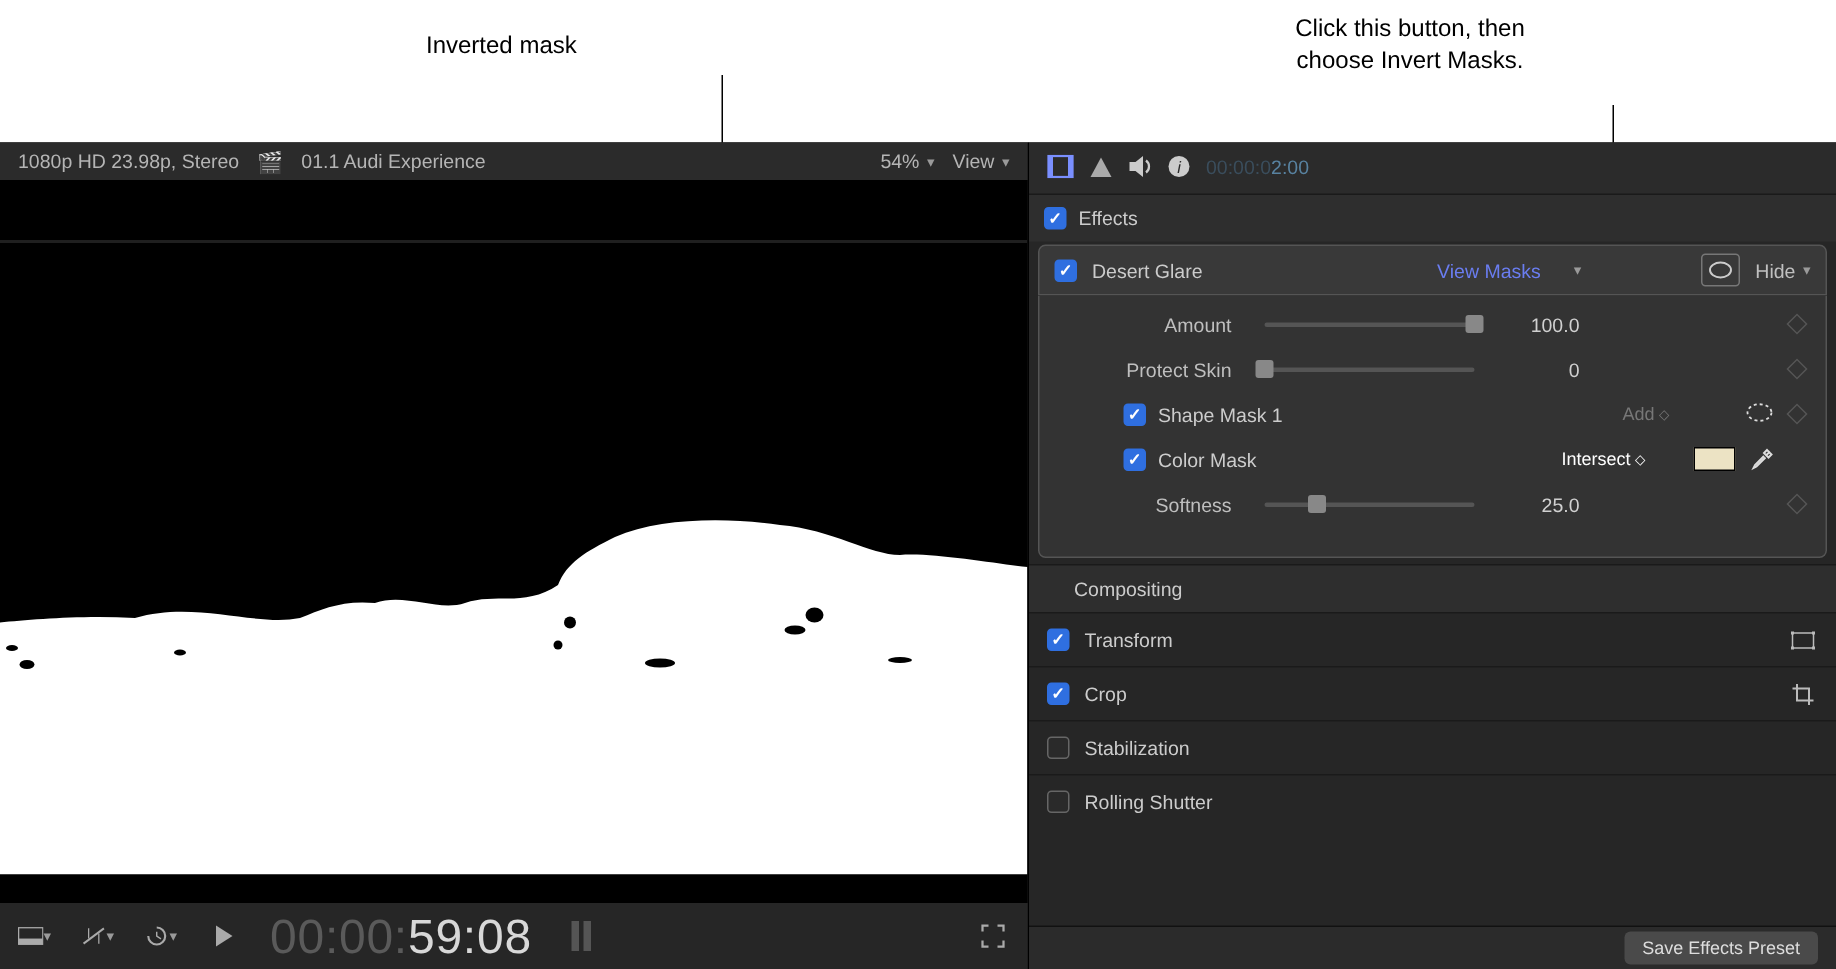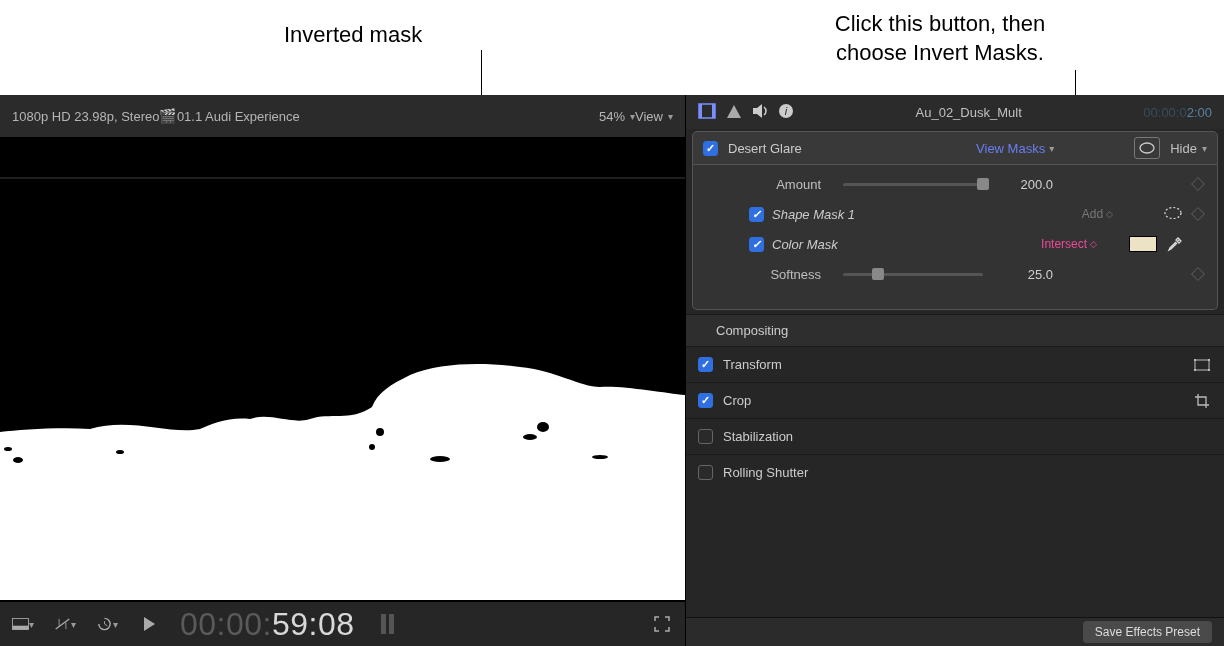--- a/index.html
+++ b/index.html
@@ -1,28 +1,28 @@
 <!DOCTYPE html>
 <html><head>
 <meta charset="utf-8">
 <style>
   * { box-sizing: border-box; margin: 0; padding: 0; font-family: -apple-system, "Helvetica Neue", Arial, sans-serif; }
   body { background: #fff; width: 1224px; height: 646px; position: relative; overflow: hidden; }
 
-  .annotations { position: absolute; top: 0; left: 0; right: 0; height: 95px; color: #000; font-size: 22px; }
+  .annotations { position: absolute; top: 0; left: 0; right: 0; height: 95px; color: #000; font-size: 16px; }
   .anno-left { position: absolute; top: 22px; left: 284px; }
   .anno-right { position: absolute; top: 10px; left: 780px; text-align: center; width: 320px; line-height: 1.3; }
   .callout-line { position: absolute; background: #000; width: 1px; }
   .callout-line.left { left: 481px; top: 50px; height: 185px; }
   .callout-line.right { left: 1075px; top: 70px; height: 113px; }
 
   .app { position: absolute; top: 95px; left: 0; right: 0; bottom: 0; display: flex; background: #1f1f1f; }
 
   .viewer-pane { width: 685px; background: #1f1f1f; display: flex; flex-direction: column; position: relative; }
-  .viewer-header { height: 42px; background: #2b2b2b; display: flex; align-items: center; padding: 0 12px; gap: 0; color: #b5b5b5; font-size: 13px; }
+  .viewer-header { height: 25px; background: #2b2b2b; display: flex; align-items: center; padding: 0 12px; gap: 12px; color: #b5b5b5; font-size: 13px; }
   .spacer { flex: 1; }
   .vh-drop { display: inline-flex; align-items: center; gap: 5px; cursor: pointer; }
   .chev { font-size: 10px; color: #9a9a9a; }
 
   .viewer-body { flex: 1; background: #000; position: relative; overflow: hidden; }
   .mask-vis { position: absolute; inset: 0; }
 
   .viewer-footer { height: 44px; background: #262626; display: flex; align-items: center; padding: 0 12px; gap: 20px; color: #aaa; font-size: 14px; }
   .tc-big { font-family: "Helvetica Neue", Arial, sans-serif; font-weight: 200; font-size: 32px; color: #a9a9a9; letter-spacing: 0.5px; }
   .tc-big .dim { color: #5a5a5a; }
@@ -49,27 +49,27 @@
   .cbx.checked { background: #2f6fe0; border-color: #2f6fe0; }
   .cbx.checked::after { content: "✓"; color: #fff; font-size: 11px; font-weight: bold; }
 
   .param-row { height: 30px; display: flex; align-items: center; padding: 0 10px 0 20px; gap: 10px; }
   .param-label { width: 120px; color: #bfbfbf; text-align: right; padding-right: 12px; }
   .slider-track { width: 140px; height: 3px; background: #555; border-radius: 2px; position: relative; }
   .slider-thumb { position: absolute; top: -5px; width: 12px; height: 12px; background: #888; border-radius: 2px; transform: translateX(-50%); }
   .param-value { width: 60px; text-align: right; color: #d0d0d0; }
   .keyframe-diamond { width: 10px; height: 10px; transform: rotate(45deg); border: 1px solid #555; flex-shrink: 0; margin-left: auto; margin-right: 4px; }
 
-  .viewmasks { color: #6a7df0; cursor: pointer; display: inline-flex; align-items: center; gap: 4px; }
+  .viewmasks { color: #6a7df0; cursor: pointer; display: inline-flex; align-items: center; gap: 22px; }
   .maskbtn { width: 26px; height: 22px; border: 1px solid #777; border-radius: 3px; display: inline-flex; align-items: center; justify-content: center; cursor: pointer; }
   .maskbtn svg { display: block; }
   .hide-drop { color: #c0c0c0; display: inline-flex; align-items: center; gap: 5px; cursor: pointer; margin-left: auto; }
 
-  .subrow-cbx { display: flex; align-items: flex-end; gap: 8px; font-style: italic; }
-  .add-drop, .intersect-drop { color: #ec4899; display: inline-flex; align-items: center; gap: 3px; cursor: pointer; font-size: 12px; }
+  .subrow-cbx { display: flex; align-items: flex-end; gap: 8px; }
+  .add-drop, .intersect-drop { color: #ffffff; display: inline-flex; align-items: center; gap: 3px; cursor: pointer; font-size: 12px; }
   .add-drop { color: #777; text-align: right; }
   .swatch { width: 28px; height: 16px; background: #ece3c4; border: 1px solid #000; }
   .eyedrop { width: 16px; height: 16px; color: #ddd; }
 
   .simple-row { height: 36px; display: flex; align-items: center; padding: 0 12px; gap: 10px; border-top: 1px solid #1a1a1a; }
   .row-icon { margin-left: auto; width: 20px; height: 16px; display: inline-flex; align-items: center; justify-content: center; color: #bbb; }
 
   .footer-bar { margin-top: auto; height: 21px; background: #2b2b2b; display: flex; align-items: center; justify-content: flex-end; padding: 14px 12px; border-top: 1px solid #111; }
   .preset-btn { background: #4a4a4a; color: #ddd; padding: 4px 12px; border-radius: 4px; font-size: 12px; cursor: pointer; }
 
@@ -184,24 +184,27 @@
             </svg></span>
         <span><svg width="16" height="14" viewBox="0 0 16 14">
               <polygon points="1,4 5,4 10,0 10,14 5,10 1,10" fill="#ccc"></polygon>
               <path d="M12 3 A5 5 0 0 1 12 11" fill="none" stroke="#ccc" stroke-width="1.5"></path>
             </svg></span>
         <span><svg width="16" height="16" viewBox="0 0 16 16">
               <circle cx="8" cy="8" r="7" fill="#ccc"></circle>
               <text x="8" y="12" text-anchor="middle" font-size="11" font-style="italic" font-family="serif" fill="#2b2b2b">i</text>
             </svg></span>
       </span>
-      <span class="insp-title">Au_02_Dusk_Mult</span>
       <span class="insp-tc"><span class="dimtc">00:00:0</span><span>2:00</span></span>
     </div>
 
+    <div class="section-hdr plain">
+      <span class="cbx checked"></span>
+      <span>Effects</span>
+    </div>
 
     <div class="effect-hdr">
       <span class="cbx checked"></span>
       <span>Desert Glare</span>
       <span class="spacer"></span>
       <span class="viewmasks">
         <span>View Masks</span>
         <span class="chev">▾</span>
       </span>
       <span style="width:60px"></span>
@@ -215,21 +218,29 @@
           <span class="chev">▾</span>
       </span>
     </div>
 
     <div class="effect-body">
       <div class="param-row">
         <span class="param-label">Amount</span>
         <div class="slider-track">
             <div class="slider-thumb" style="left:100%"></div>
           </div>
-        <span class="param-value">200.0</span>
+        <span class="param-value">100.0</span>
+        <span class="keyframe-diamond"></span>
+      </div>
+      <div class="param-row">
+        <span class="param-label">Protect Skin</span>
+        <div class="slider-track">
+            <div class="slider-thumb" style="left:0%"></div>
+          </div>
+        <span class="param-value">0</span>
         <span class="keyframe-diamond"></span>
       </div>
       <div class="param-row">
         <span style="width:26px"></span>
         <span class="subrow-cbx">
           <span class="cbx checked"></span>
           <span>Shape Mask 1</span>
         </span>
         <span class="spacer"></span>
         <span class="add-drop">

